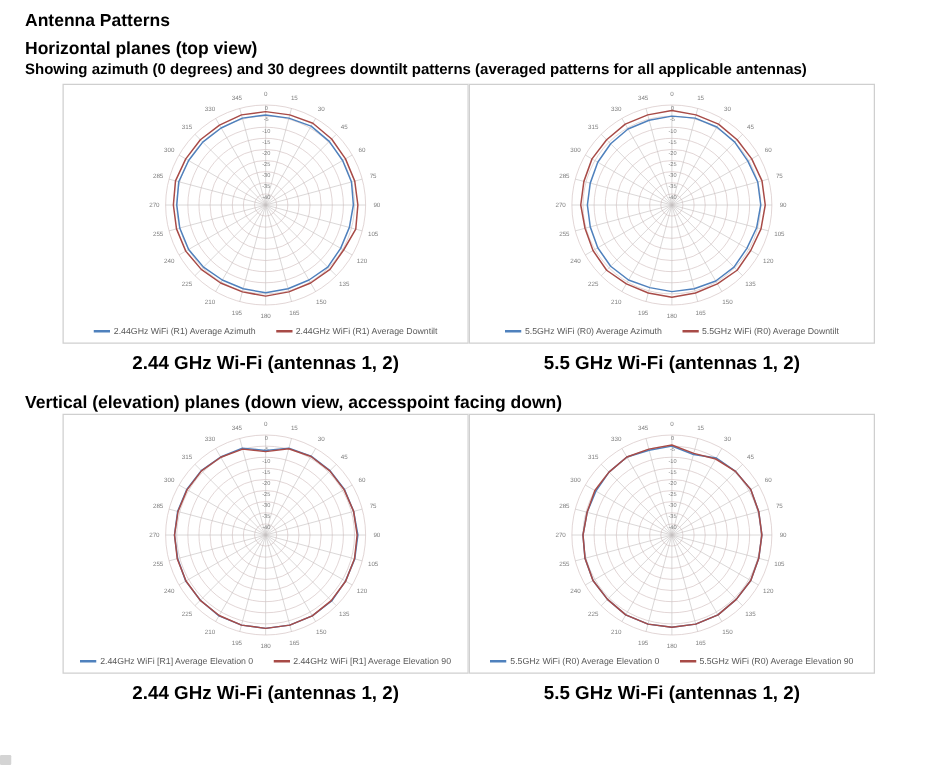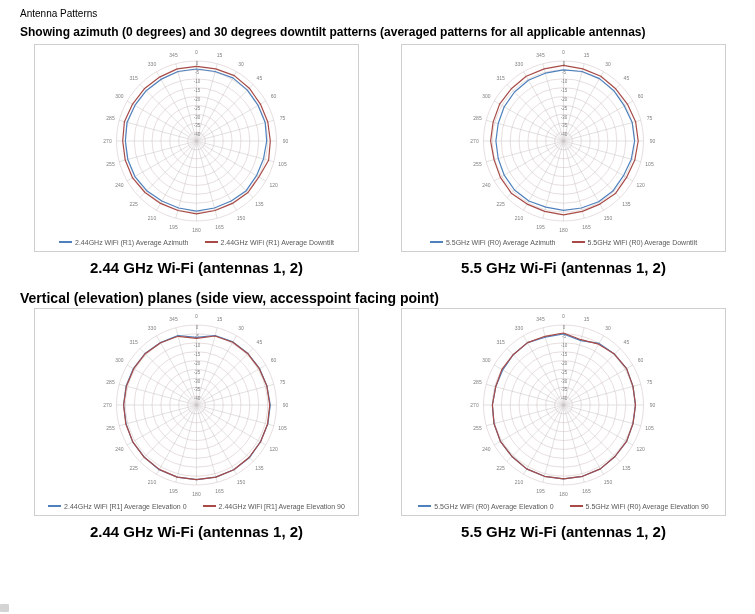--- a/index.html
+++ b/index.html
@@ -1,24 +1,24 @@
 <!DOCTYPE html>
 <html><head>
 <meta charset="utf-8">
 <style>
   html,body{margin:0;padding:0;background:#ffffff;}
   body{
     width:755px;height:614px;overflow:hidden;position:relative;
     font-family:"Liberation Sans","DejaVu Sans",sans-serif;color:#000;
   }
   .page{padding:6px 0 0 18px;}
-  .doc-title{font-size:10px;font-weight:normal;margin:2px 0 6px 2px;}
+  .doc-title{font-size:14px;font-weight:bold;margin:2px 0 6px 2px;}
   .section-heading{font-size:14px;font-weight:bold;margin:4px 0 2px 2px;}
   .section-subtitle{font-size:12px;margin:0 0 5px 2px;color:#000;font-weight:bold;}
-  .chart-row{display:flex;gap:42px;margin-left:16px;}
+  .chart-row{display:flex;margin-left:32px;}
   .chart-col{display:flex;flex-direction:column;align-items:center;}
   .chart-panel{
     width:323px;border:1px solid #cfcfcf;background:#fff;
     display:flex;flex-direction:column;align-items:center;
   }
   .chart-panel svg{display:block;}
   .legend{
     display:flex;justify-content:center;align-items:center;gap:16px;
     font-size:7px;color:#595959;height:18px;width:100%;
   }
@@ -30,20 +30,21 @@
     background:#c9c9c9;border-radius:1px;opacity:.8;
   }
 </style>
 </head>
 <body>
 
 <div class="page">
 
   <div class="doc-title">Antenna Patterns</div>
 
+  <div class="section-heading">Horizontal planes (top view)</div>
   <div class="section-subtitle">Showing azimuth (0 degrees) and 30 degrees downtilt patterns (averaged patterns for all applicable antennas)</div>
 
   <div class="chart-row">
     <div class="chart-col">
       <div class="chart-panel">
         <svg width="323" height="188">
             <g>
               <circle cx="161.5" cy="96" r="80" fill="none" stroke="#d8c8c8" stroke-width="0.6"></circle>
               <circle cx="161.5" cy="96" r="71.11111111111111" fill="none" stroke="#d8c8c8" stroke-width="0.6"></circle>
               <circle cx="161.5" cy="96" r="62.22222222222222" fill="none" stroke="#d8c8c8" stroke-width="0.6"></circle>
@@ -218,21 +219,21 @@
           <span class="legend-item">
             <span class="legend-line" style="background: rgb(168, 75, 71);"></span>
             <span>5.5GHz WiFi (R0) Average Downtilt</span>
           </span>
         </div>
       </div>
       <div class="chart-caption">5.5 GHz Wi-Fi (antennas 1, 2)</div>
     </div>
   </div>
 
-  <div class="section-heading">Vertical (elevation) planes (side view, accesspoint facing point)</div>
+  <div class="section-heading">Vertical (elevation) planes (down view, accesspoint facing down)</div>
 
   <div class="chart-row">
     <div class="chart-col">
       <div class="chart-panel">
         <svg width="323" height="188">
             <g>
               <circle cx="161.5" cy="96" r="80" fill="none" stroke="#d8c8c8" stroke-width="0.6"></circle>
               <circle cx="161.5" cy="96" r="71.11111111111111" fill="none" stroke="#d8c8c8" stroke-width="0.6"></circle>
               <circle cx="161.5" cy="96" r="62.22222222222222" fill="none" stroke="#d8c8c8" stroke-width="0.6"></circle>
               <circle cx="161.5" cy="96" r="53.33333333333334" fill="none" stroke="#d8c8c8" stroke-width="0.6"></circle>

